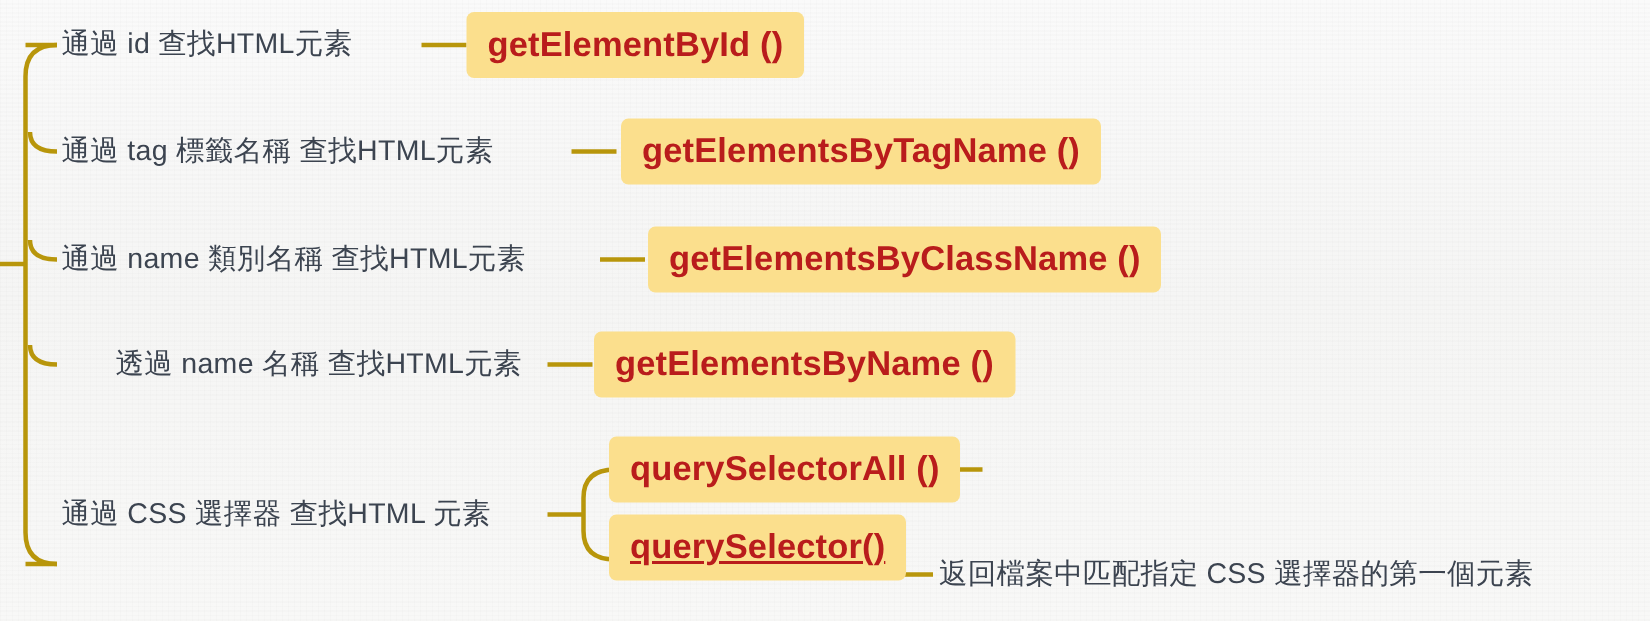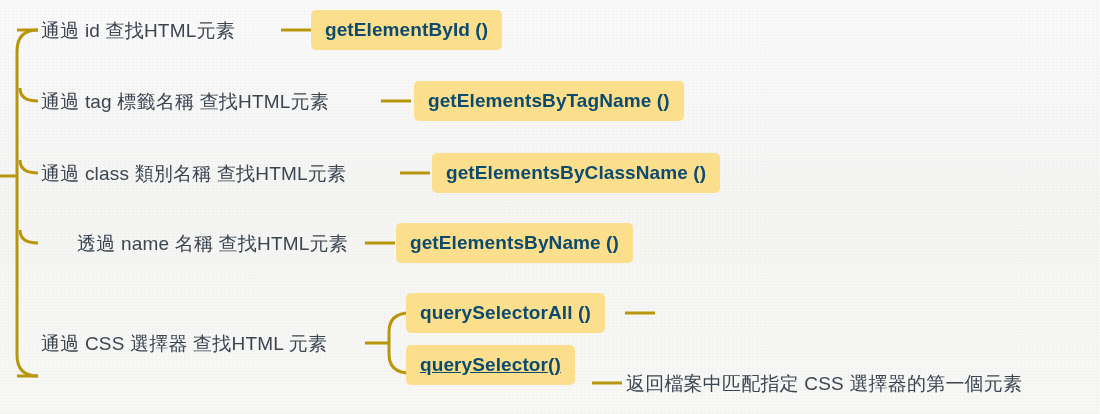--- a/index.html
+++ b/index.html
@@ -33,22 +33,22 @@
     color: #3c4450;
     font-size: 19px;
     line-height: 1;
     letter-spacing: 0.2px;
     transform: translateY(-50%);
   }
   .badge {
     position: absolute;
     white-space: nowrap;
     background: #fbdf8d;
-    color: #0c4a6e;
-    font-size: 19px;
+    color: #b91c1c;
+    font-size: 23px;
     font-weight: 700;
     line-height: 1;
     border-radius: 5px;
     padding: 10px 14px 11px 14px;
     transform: translateY(-50%);
     letter-spacing: 0.1px;
   }
   .desc {
     position: absolute;
     white-space: nowrap;
@@ -97,21 +97,21 @@
       <path d="M592 383 H 622"></path>
     </g>
   </svg>
 
   <div class="node-label" style="left:41px; top:30px;">通過 id 查找HTML元素</div>
   <div class="badge" style="left:311px; top:30px;">getElementById ()</div>
 
   <div class="node-label" style="left:41px; top:101px;">通過 tag 標籤名稱 查找HTML元素</div>
   <div class="badge" style="left:414px; top:101px;">getElementsByTagName ()</div>
 
-  <div class="node-label" style="left:41px; top:173px;">通過 class 類別名稱 查找HTML元素</div>
+  <div class="node-label" style="left:41px; top:173px;">通過 name 類別名稱 查找HTML元素</div>
   <div class="badge" style="left:432px; top:173px;">getElementsByClassName ()</div>
 
   <div class="node-label" style="left:41px; top:243px;margin-left:36px;">透過 name 名稱 查找HTML元素</div>
   <div class="badge" style="left:396px; top:243px;">getElementsByName ()</div>
 
   <div class="node-label" style="left:41px; top:343px;">通過 CSS 選擇器 查找HTML 元素</div>
 
   <div class="badge" style="left:406px; top:313px;">querySelectorAll ()</div>
 
   <div class="badge" style="left:406px; top:365px;text-decoration:underline;">querySelector()</div>

